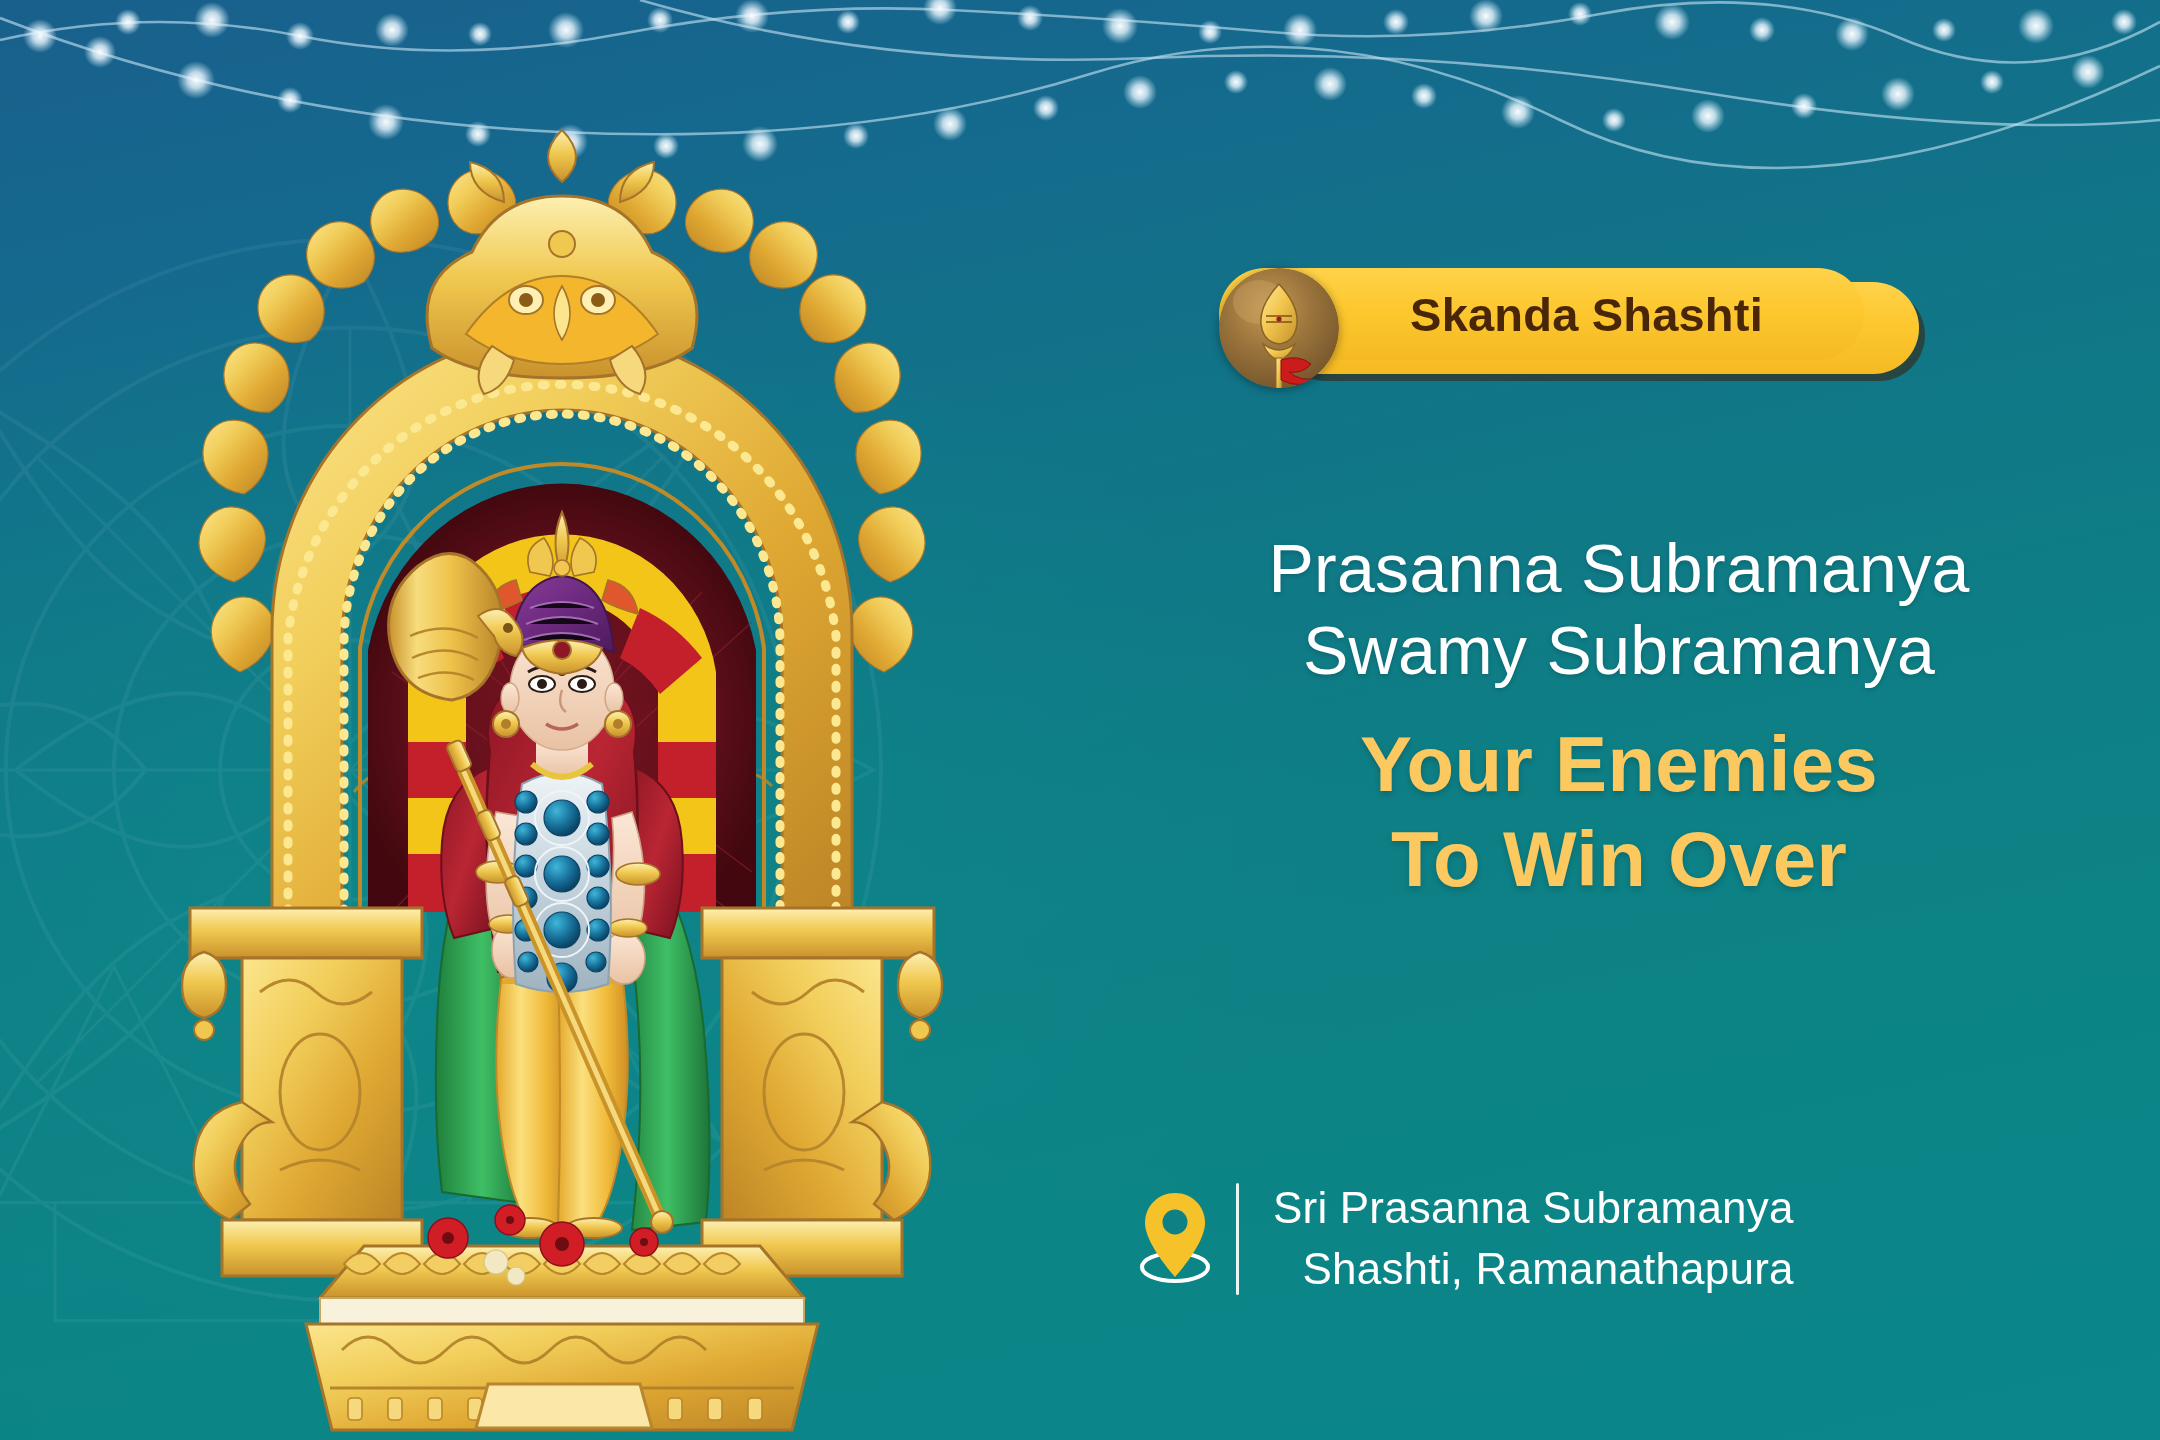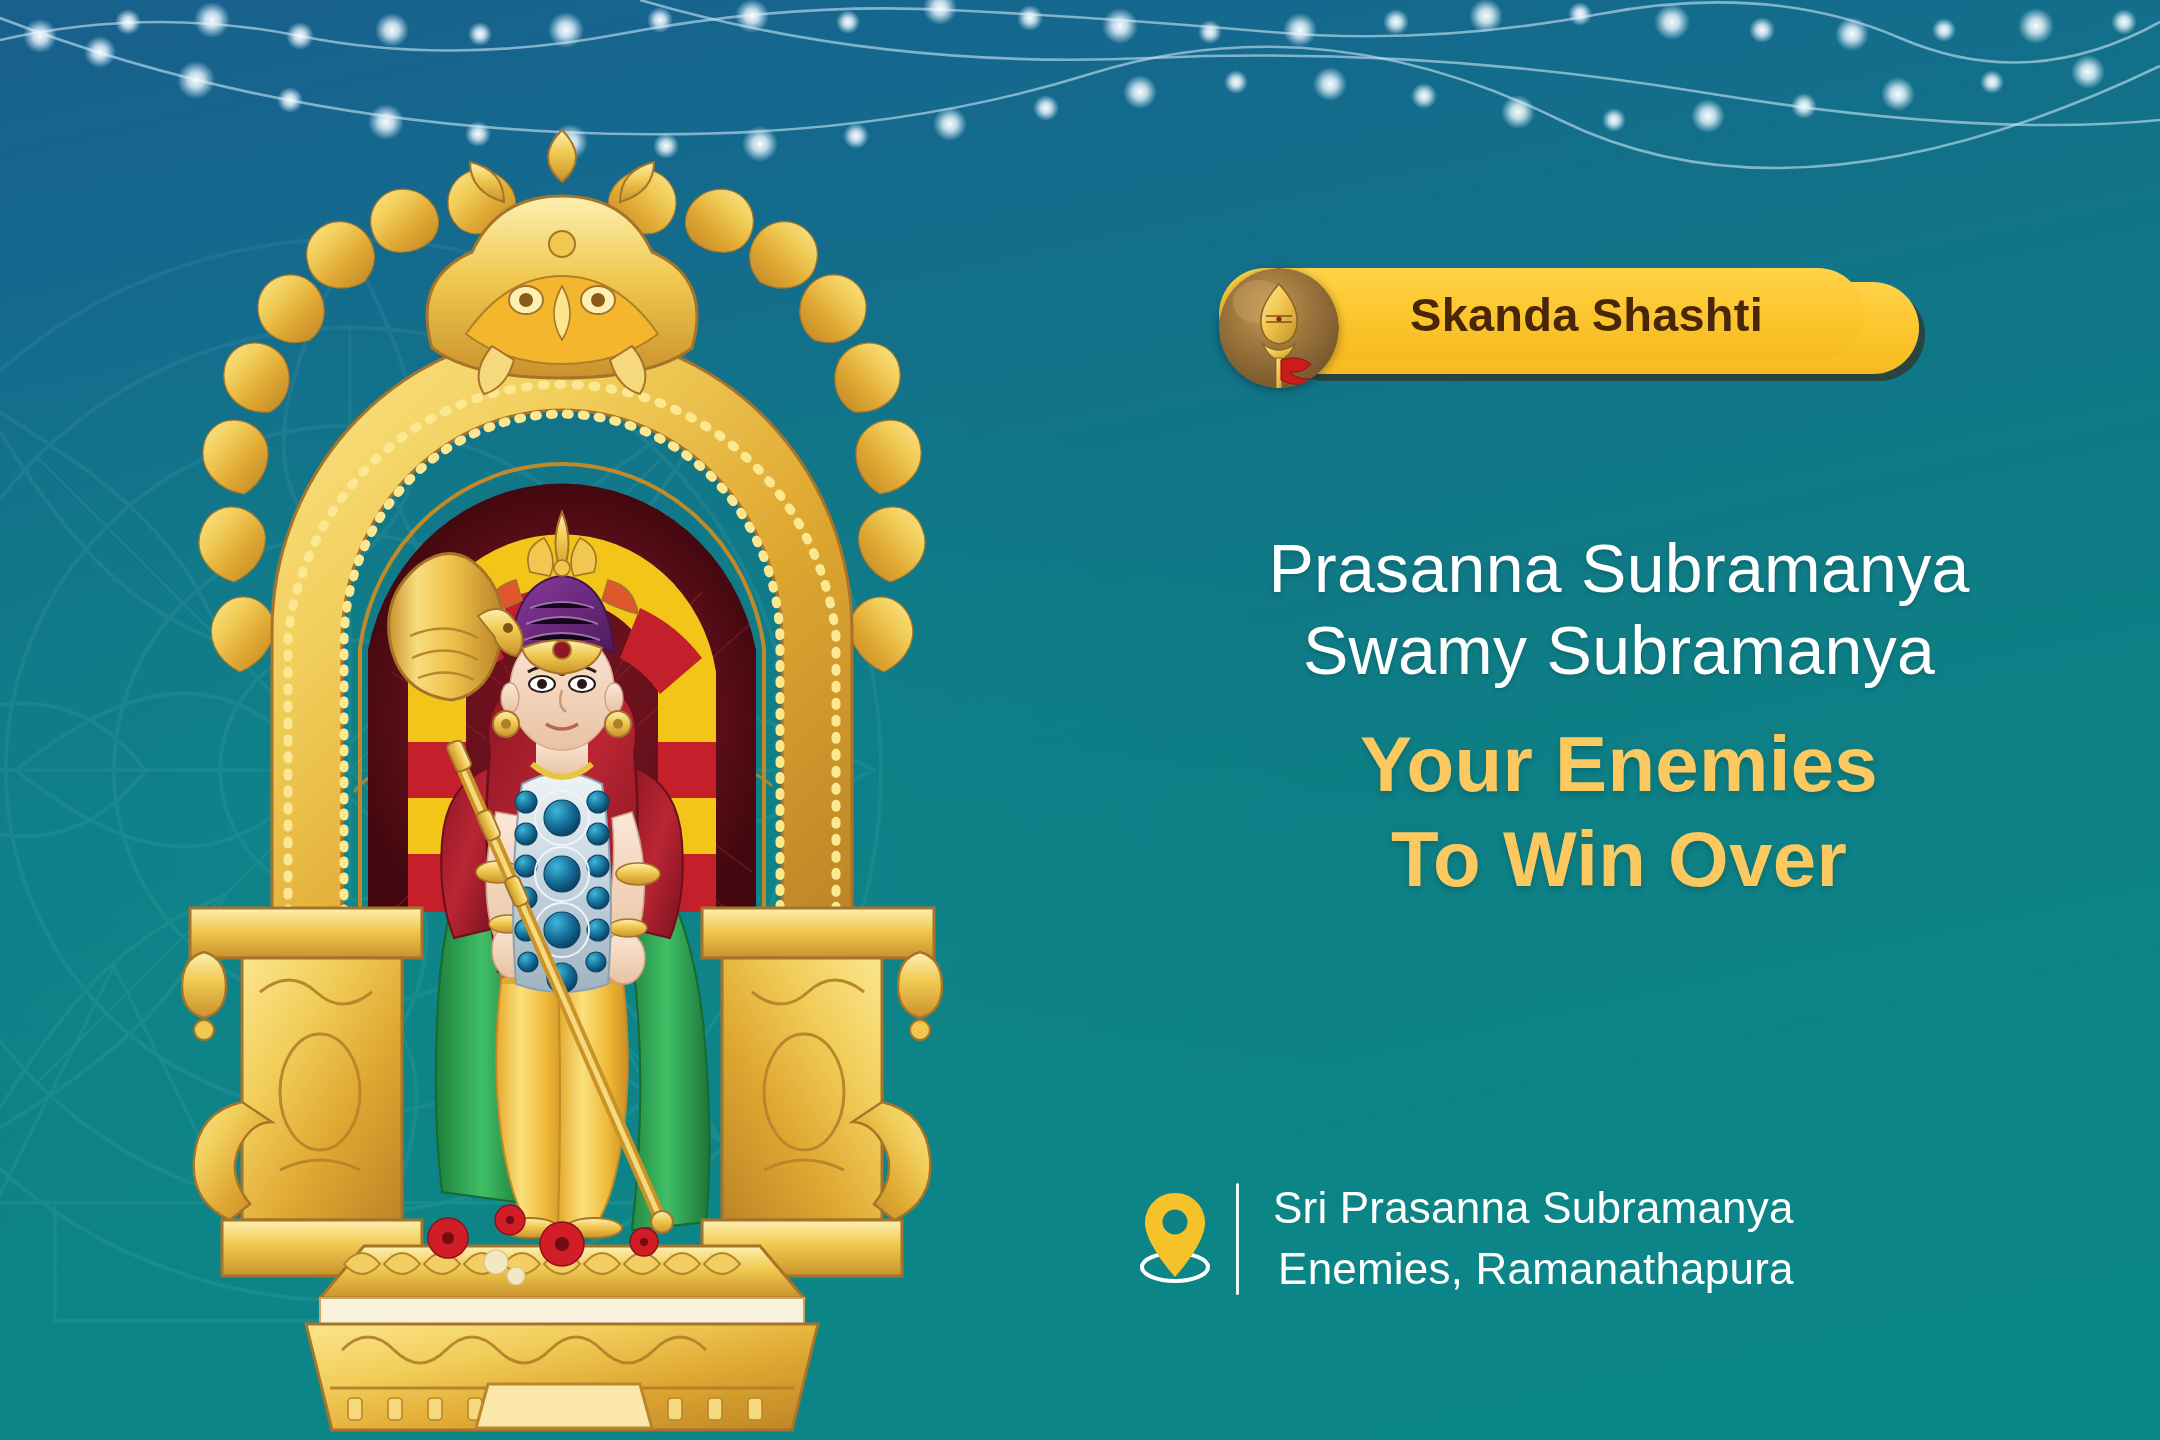--- a/index.html
+++ b/index.html
@@ -632,18 +632,18 @@
       <div class="pin-icon">
         <svg viewBox="0 0 78 104" xmlns="http://www.w3.org/2000/svg">
           <ellipse cx="39" cy="80" rx="33" ry="14" fill="none" stroke="#ffffff" stroke-width="4"></ellipse>
           <path d="M39 6 C22 6 9 19 9 36 C9 57 39 90 39 90 C39 90 69 57 69 36 C69 19 56 6 39 6 Z" fill="#f5c22a"></path>
           <circle cx="39" cy="35" r="12.5" fill="#0f8184"></circle>
         </svg>
       </div>
       <div class="loc-divider"></div>
       <div class="loc-text">
         <div>Sri Prasanna Subramanya</div>
-        <div>Enemies, Ramanathapura</div>
+        <div>Shashti, Ramanathapura</div>
       </div>
     </div>
 
   </div>
 </div>
 
 </body></html>

